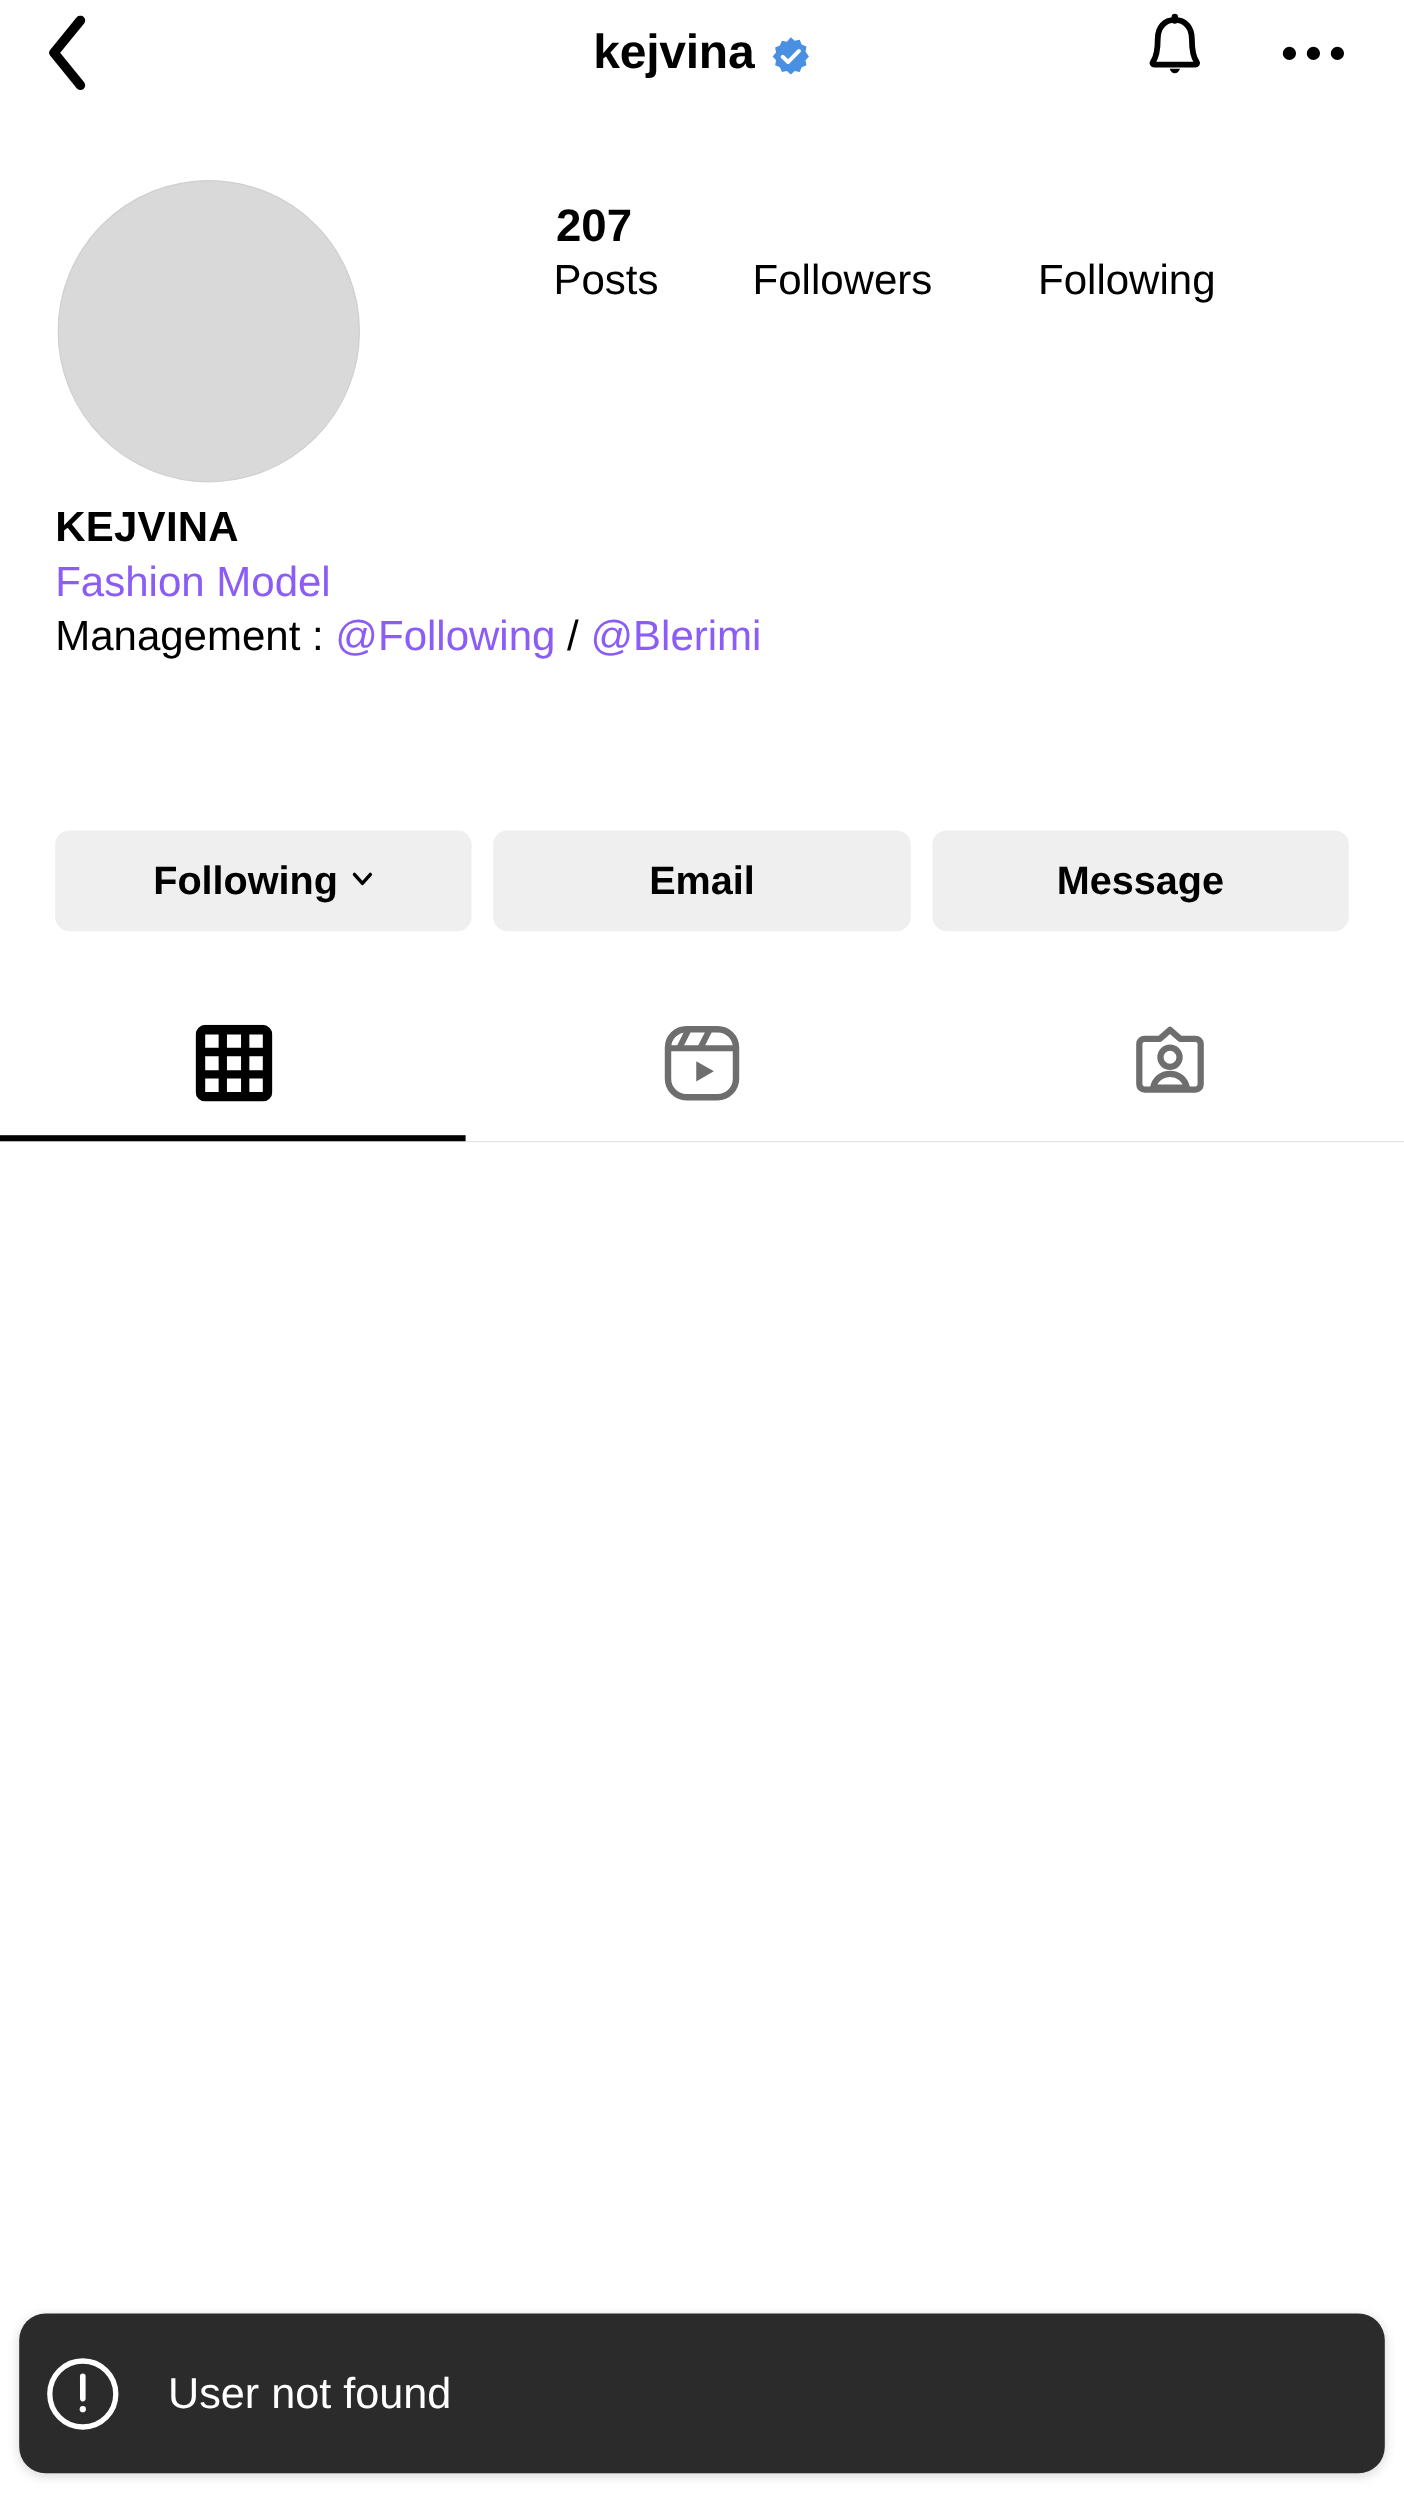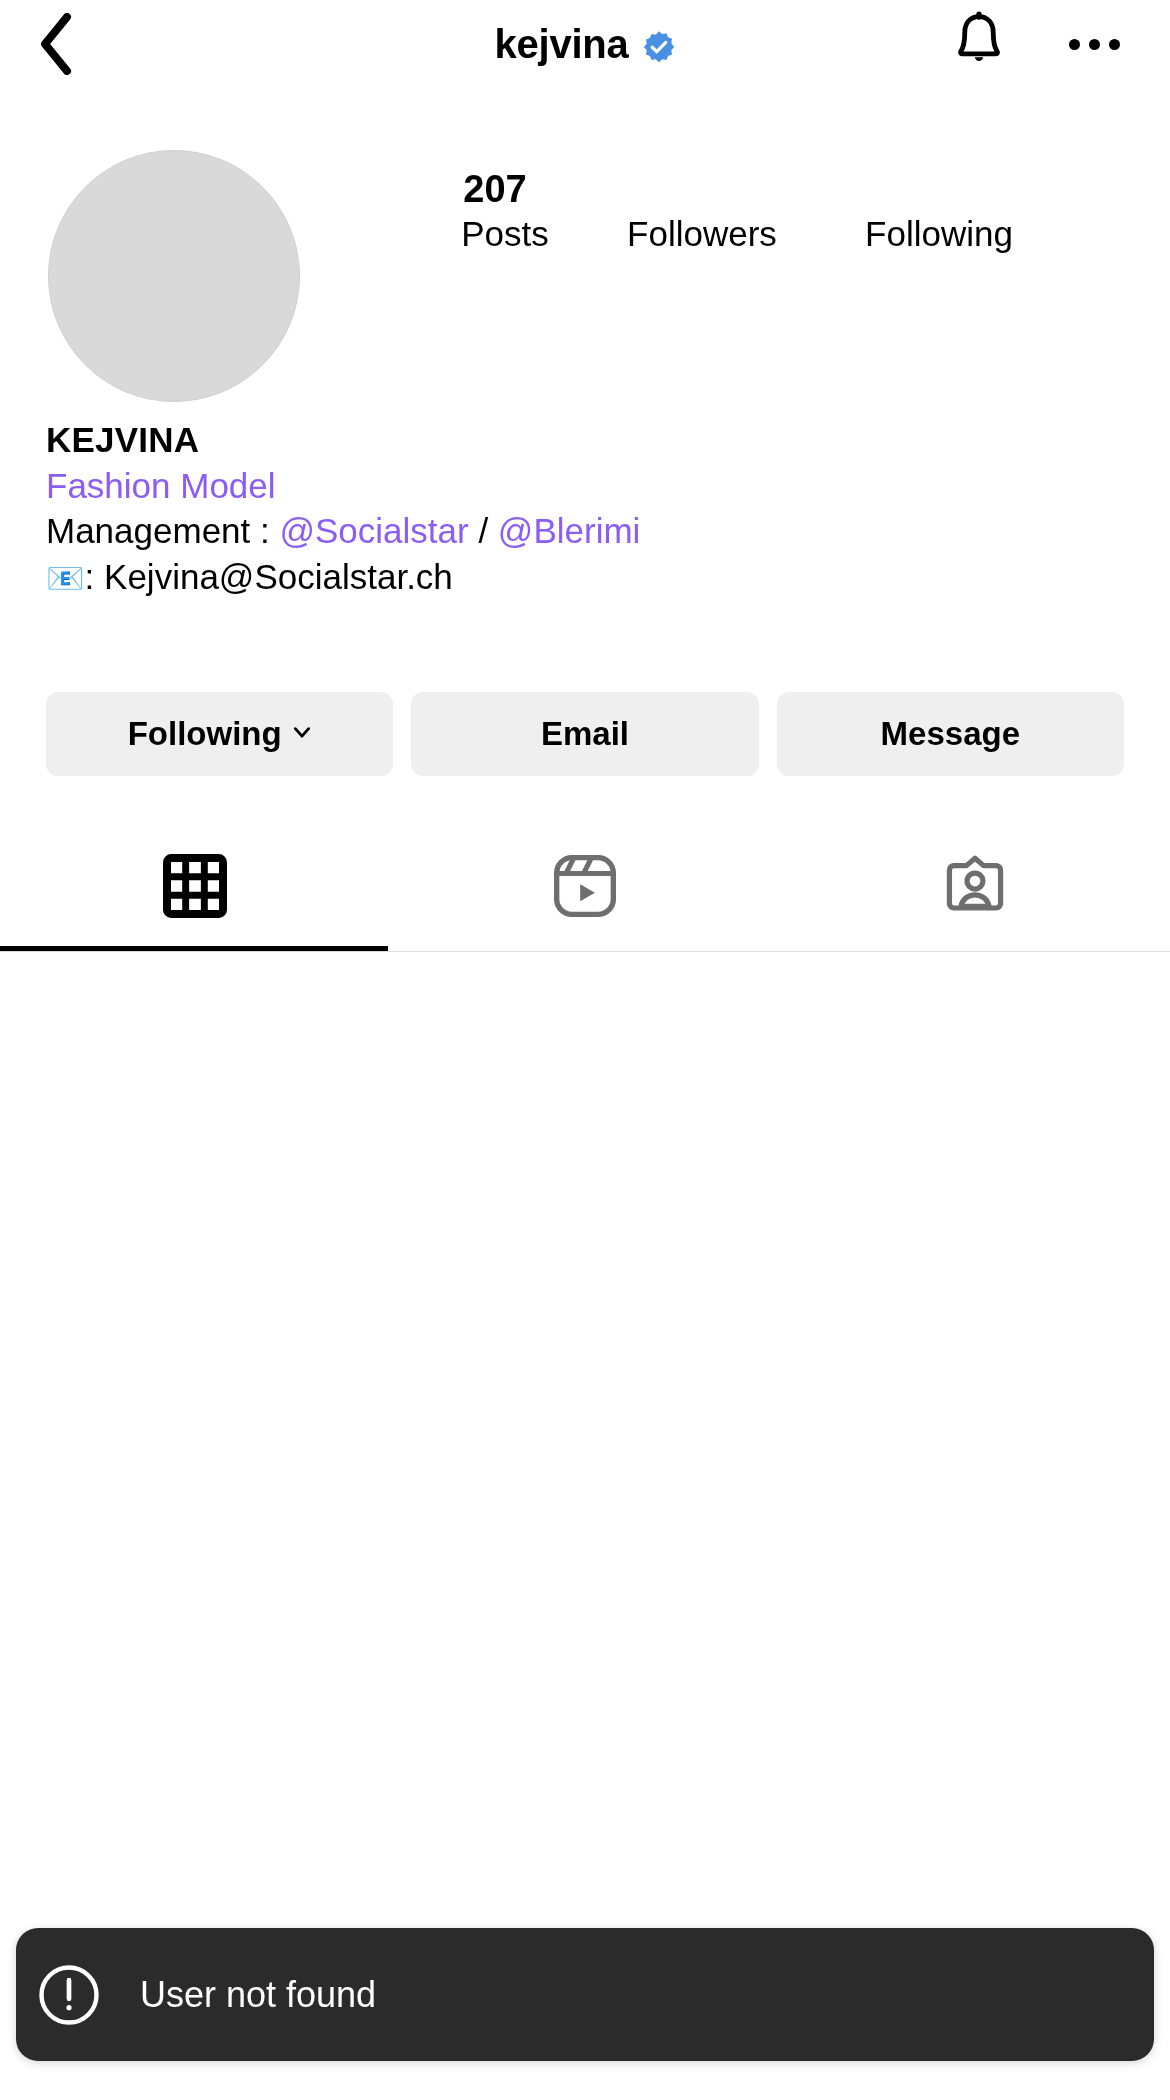--- a/index.html
+++ b/index.html
@@ -340,26 +340,23 @@
   </div>
 
   <div class="bio">
     <div class="bio-name">KEJVINA</div>
 
     <div class="bio-line">
       <span class="bio-link">Fashion Model</span>
     </div>
 
     <div class="bio-line">
-      <span>Management : </span><span class="bio-link">@Socialstar</span><span class="bio-sep">  /  </span><span class="bio-link">@Blerimi</span>
-    </div>
-
-    <div class="bio-line">
-      <span class="email-emoji">📧</span><span>: </span><span>Kejvina@Socialstar.ch</span>
-    </div>
+      <span>Management : </span><span class="bio-link">@Following</span><span class="bio-sep">  /  </span><span class="bio-link">@Blerimi</span>
+    </div>
+
   </div>
 
   <div class="actions">
 
     <button class="action-btn">
       <span>Following</span>
       <svg class="chev-down" viewBox="0 0 24 24">
         <polyline points="4,8 12,17 20,8" fill="none" stroke="#000000" stroke-width="3.4" stroke-linecap="round" stroke-linejoin="round"></polyline>
       </svg>
     </button>

